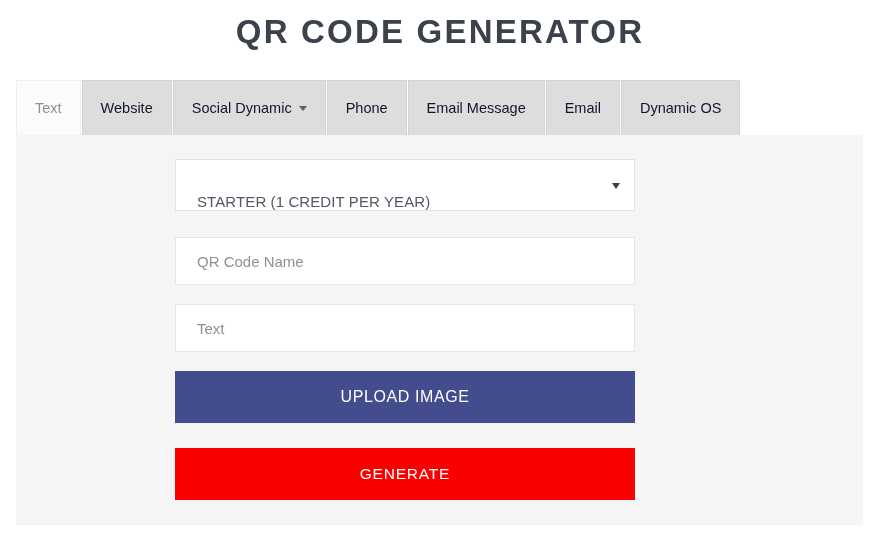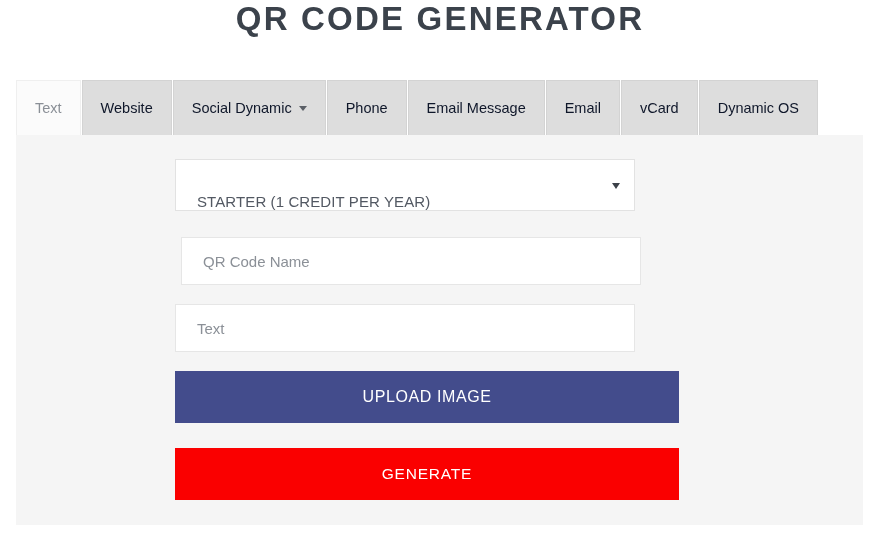--- a/index.html
+++ b/index.html
@@ -16,20 +16,21 @@
   }
 
   
   .page-title {
     text-align: center;
     font-size: 33px;
     font-weight: bold;
     letter-spacing: 2.2px;
     color: #3b424b;
     margin: 0;
+    padding-top: 13px;
     line-height: 38px;
     white-space: nowrap;
   }
 
   
   .tabs {
     position: absolute;
     left: 16px;
     top: 80px;
     width: 847px;
@@ -129,25 +130,25 @@
     font-size: 15px;
     color: #3c4149;
     font-family: "Liberation Sans", sans-serif;
     outline: none;
     display: block;
   }
   .field-input::placeholder {
     color: #8b9097;
     opacity: 1;
   }
-  .gap-lg { margin-top: 26px; margin-left: 6px; }
+  .gap-lg { margin-top: 26px; }
   .gap-sm { margin-top: 19px; }
 
   .btn {
-    width: 504px;
+    width: 460px;
     border: none;
     box-sizing: border-box;
     color: #ffffff;
     font-family: "Liberation Sans", sans-serif;
     cursor: pointer;
     display: block;
     text-align: center;
     letter-spacing: 0.6px;
   }
   .btn-upload {
@@ -189,23 +190,20 @@
   </div>
 
   <div class="tab">
     <span>Email Message</span>
   </div>
 
   <div class="tab">
     <span>Email</span>
   </div>
 
-  <div class="tab">
-    <span>vCard</span>
-  </div>
 
   <div class="tab">
     <span>Dynamic OS</span>
   </div>
 
 </div>
 
 <div class="panel">
   <div class="form">
 

